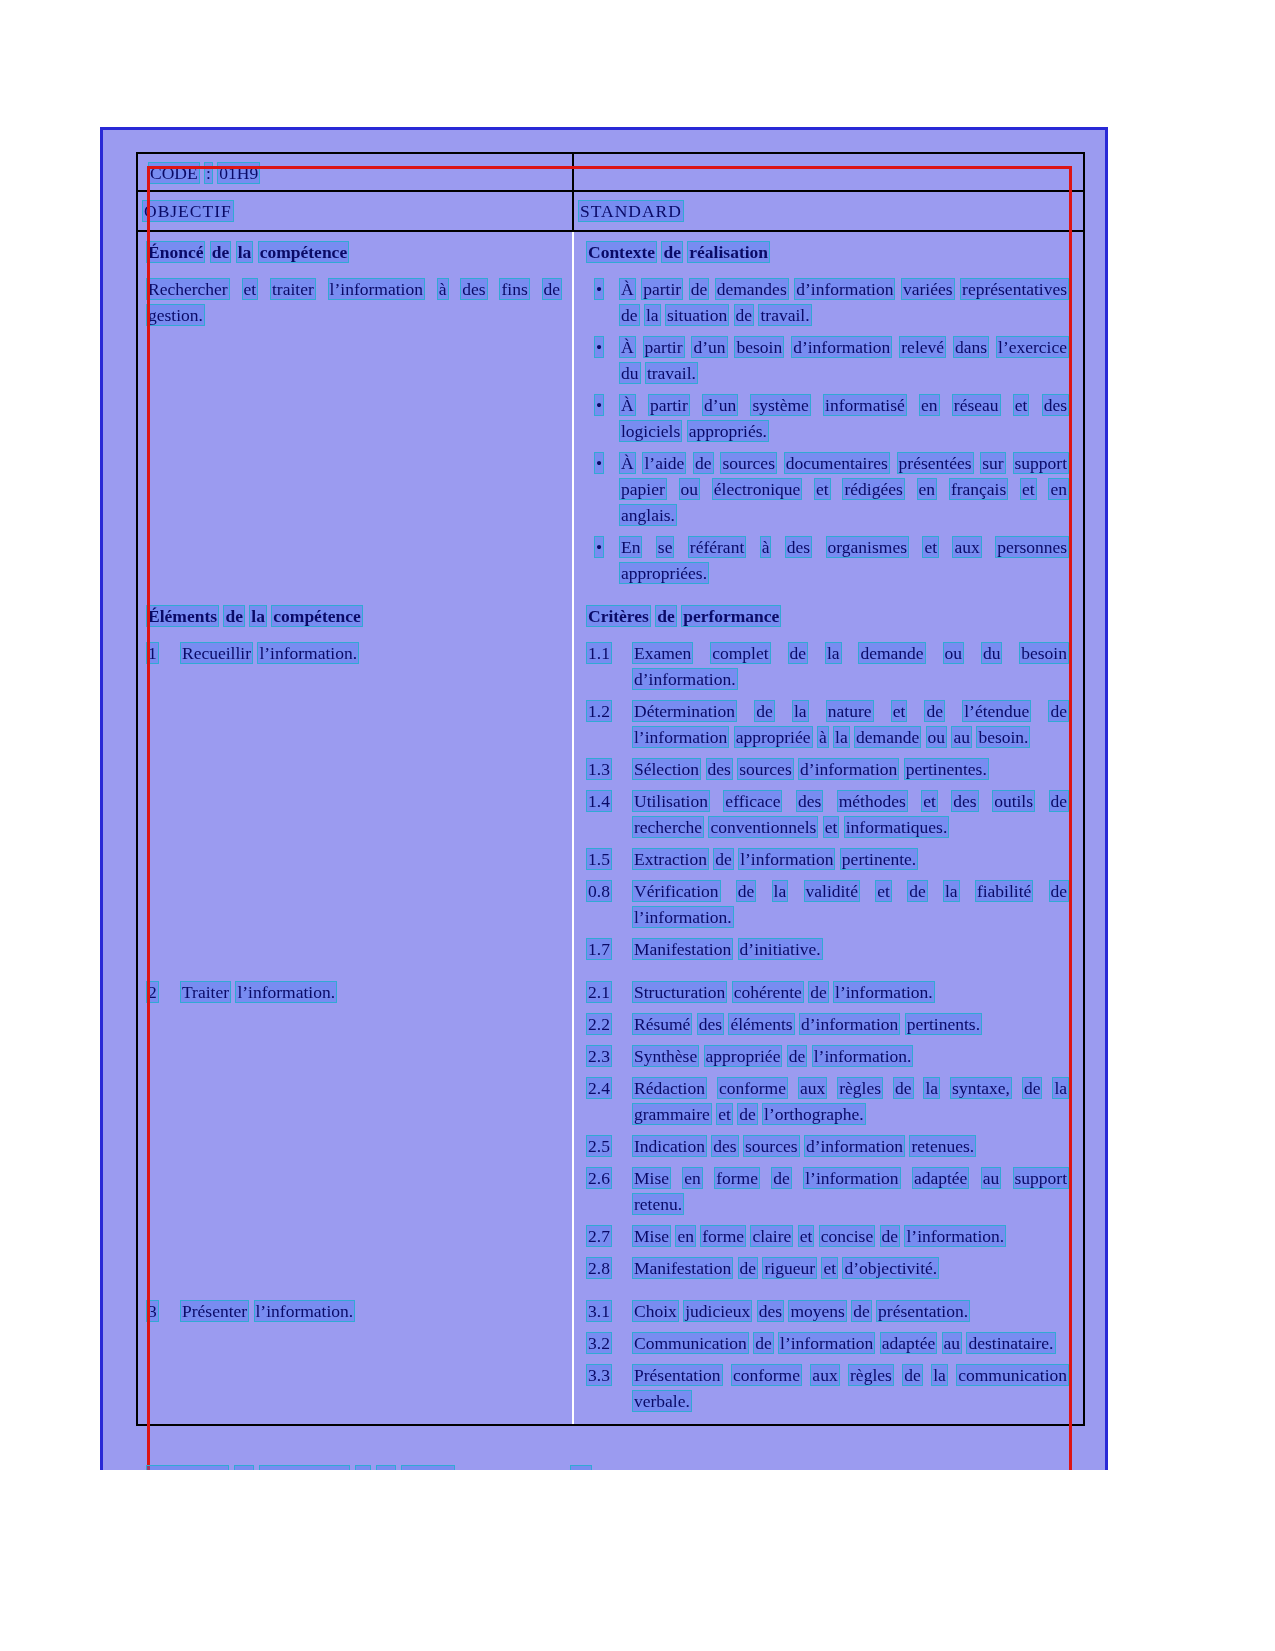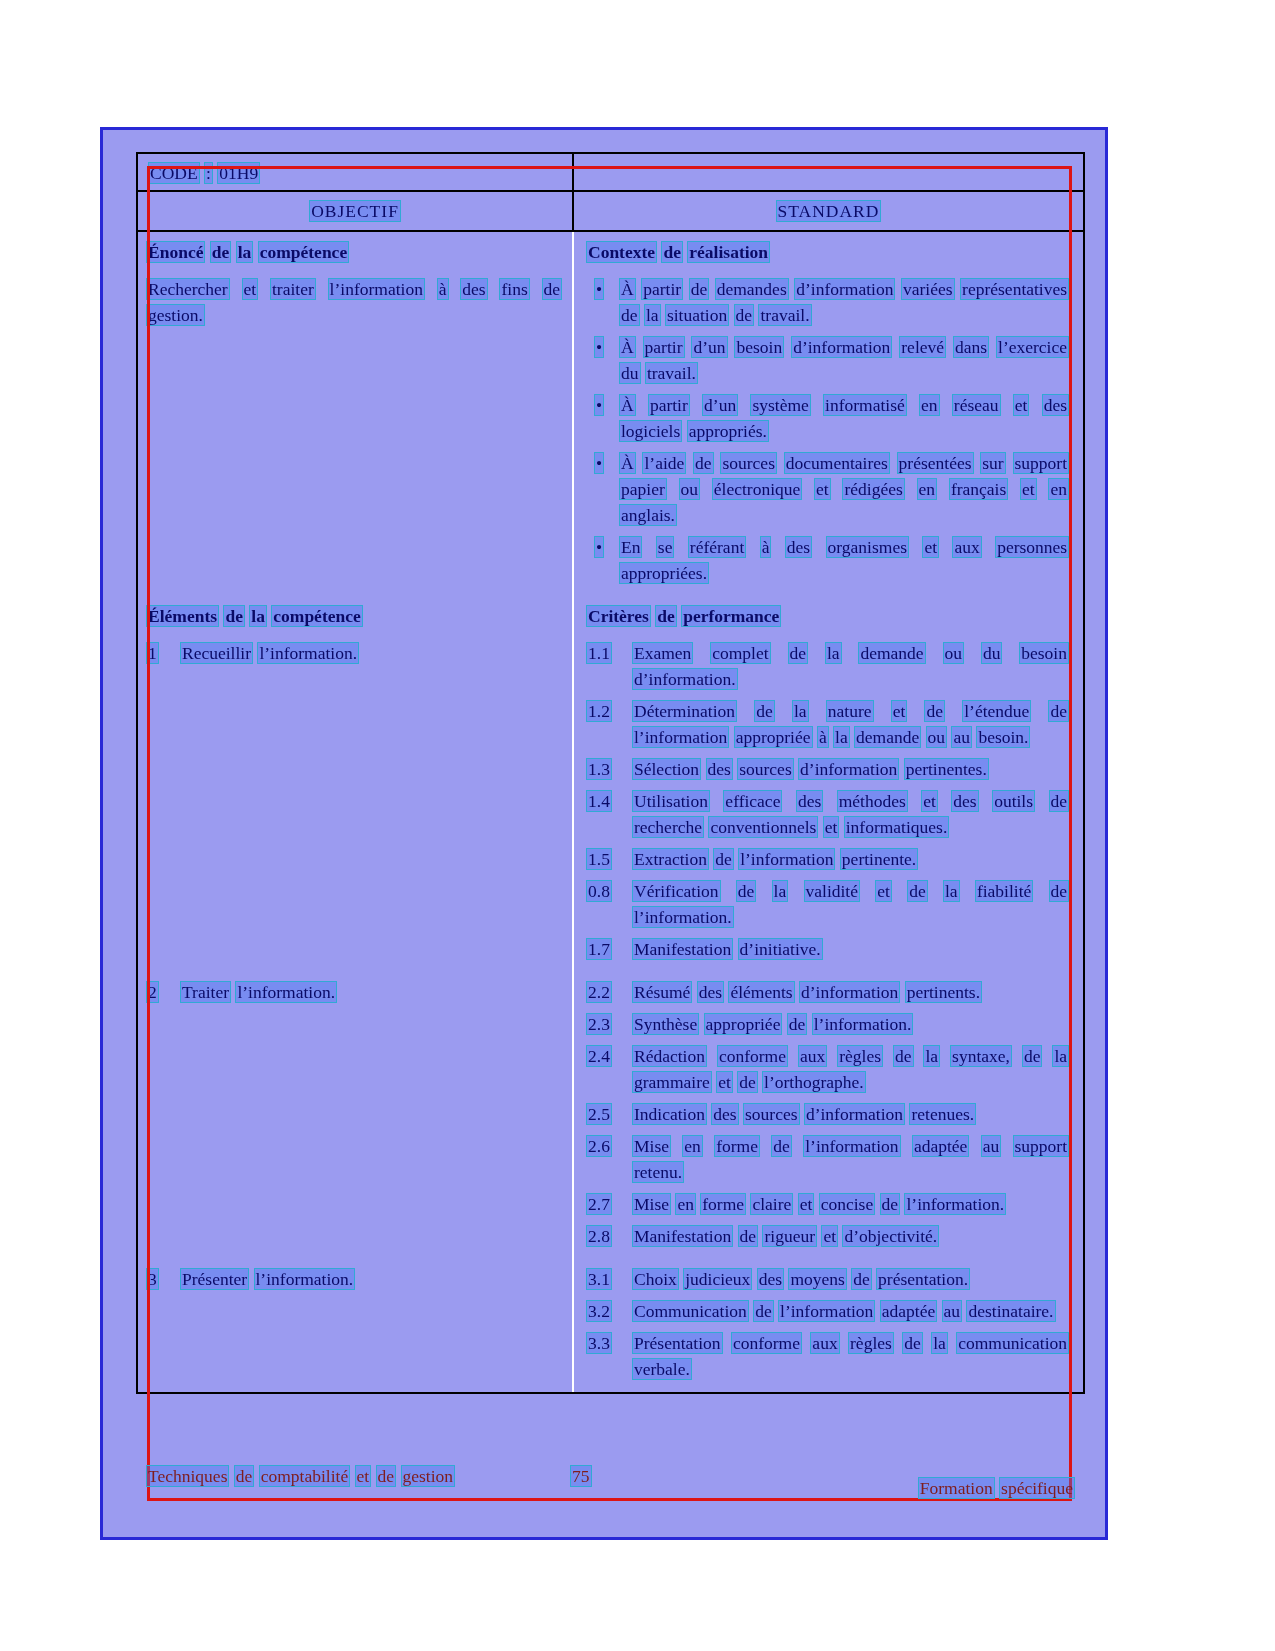--- a/index.html
+++ b/index.html
@@ -2,21 +2,21 @@
 <html><head>
 <meta charset="utf-8">
 <style>
   html,body{margin:0;padding:0;}
   body{
     width:1275px;height:1651px;
     background:#ffffff;
     font-family:"Liberation Serif","DejaVu Serif",serif;
     position:relative;
   }
-  .canvas{position:relative;width:1275px;height:1651px;overflow:hidden;background:#ffffff;border-radius:17px;}
+  .canvas{position:relative;width:1275px;height:1470px;overflow:hidden;background:#ffffff;border-radius:17px;}
 
   
   .frame{
     position:absolute;left:100px;top:127px;width:1008px;height:1413px;
     box-sizing:border-box;
     background:#9b9bf0;
     border:3px solid #2929d6;
   }
 
   
@@ -37,21 +37,21 @@
     color:#0a0a66;
     font-size:17.5px;
     line-height:26px;
   }
   .cell{box-sizing:border-box;padding:4px 8px;}
   .rcell{border-left:2px solid #000;}
   .rowline{border-bottom:2px solid #000;}
 
   .code-cell{padding:6px 8px 4px 10px;min-height:36px;}
   .colhead{
-    text-align:center;padding:6px 23px;letter-spacing:1px;min-height:36px;
+    text-align:left;padding:6px 4px;letter-spacing:1px;min-height:36px;
   }
 
   .lc{padding:7px 10px 4px 8px;}
   .rc{padding:7px 14px 4px 12px;border-left:2px solid #ffffff;}
   .bold{font-weight:bold;}
 
   .para{text-align:justify;}
 
   .bul{
     display:grid;grid-template-columns:25px 1fr;
@@ -175,20 +175,24 @@
       </div>
 
       <div class="lc">
         <div class="elem">
           <span class="num hl"><span class="w">2</span></span>
           <span class="txt hl"><span class="w">Traiter</span> <span class="w">l’information.</span></span>
         </div>
       </div>
       <div class="rc">
         <div class="crit">
+          <span class="num hl"><span class="w">2.1</span></span>
+          <span class="txt hl"><span class="w">Structuration</span> <span class="w">cohérente</span> <span class="w">de</span> <span class="w">l’information.</span></span>
+        </div>
+        <div class="crit">
           <span class="num hl"><span class="w">2.2</span></span>
           <span class="txt hl"><span class="w">Résumé</span> <span class="w">des</span> <span class="w">éléments</span> <span class="w">d’information</span> <span class="w">pertinents.</span></span>
         </div>
         <div class="crit">
           <span class="num hl"><span class="w">2.3</span></span>
           <span class="txt hl"><span class="w">Synthèse</span> <span class="w">appropriée</span> <span class="w">de</span> <span class="w">l’information.</span></span>
         </div>
         <div class="crit">
           <span class="num hl"><span class="w">2.4</span></span>
           <span class="txt hl"><span class="w">Rédaction</span> <span class="w">conforme</span> <span class="w">aux</span> <span class="w">règles</span> <span class="w">de</span> <span class="w">la</span> <span class="w">syntaxe,</span> <span class="w">de</span> <span class="w">la</span> <span class="w">grammaire</span> <span class="w">et</span> <span class="w">de</span> <span class="w">l’orthographe.</span></span>

